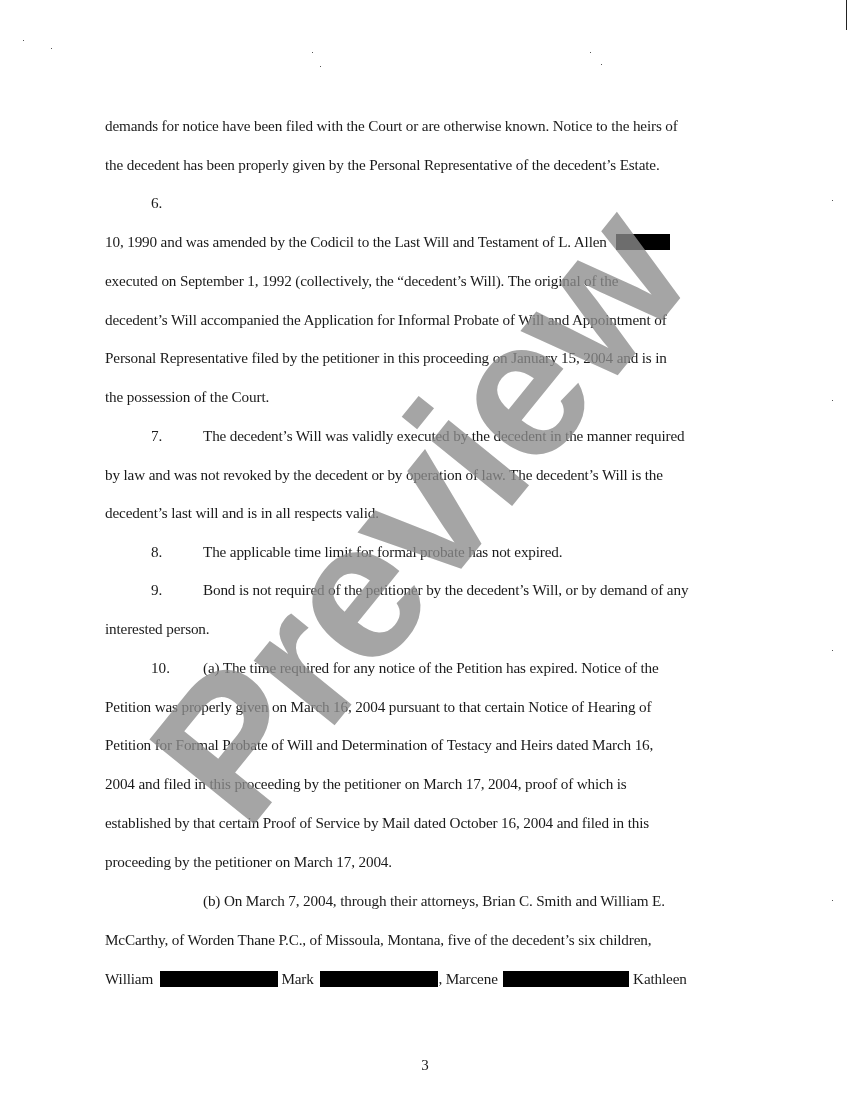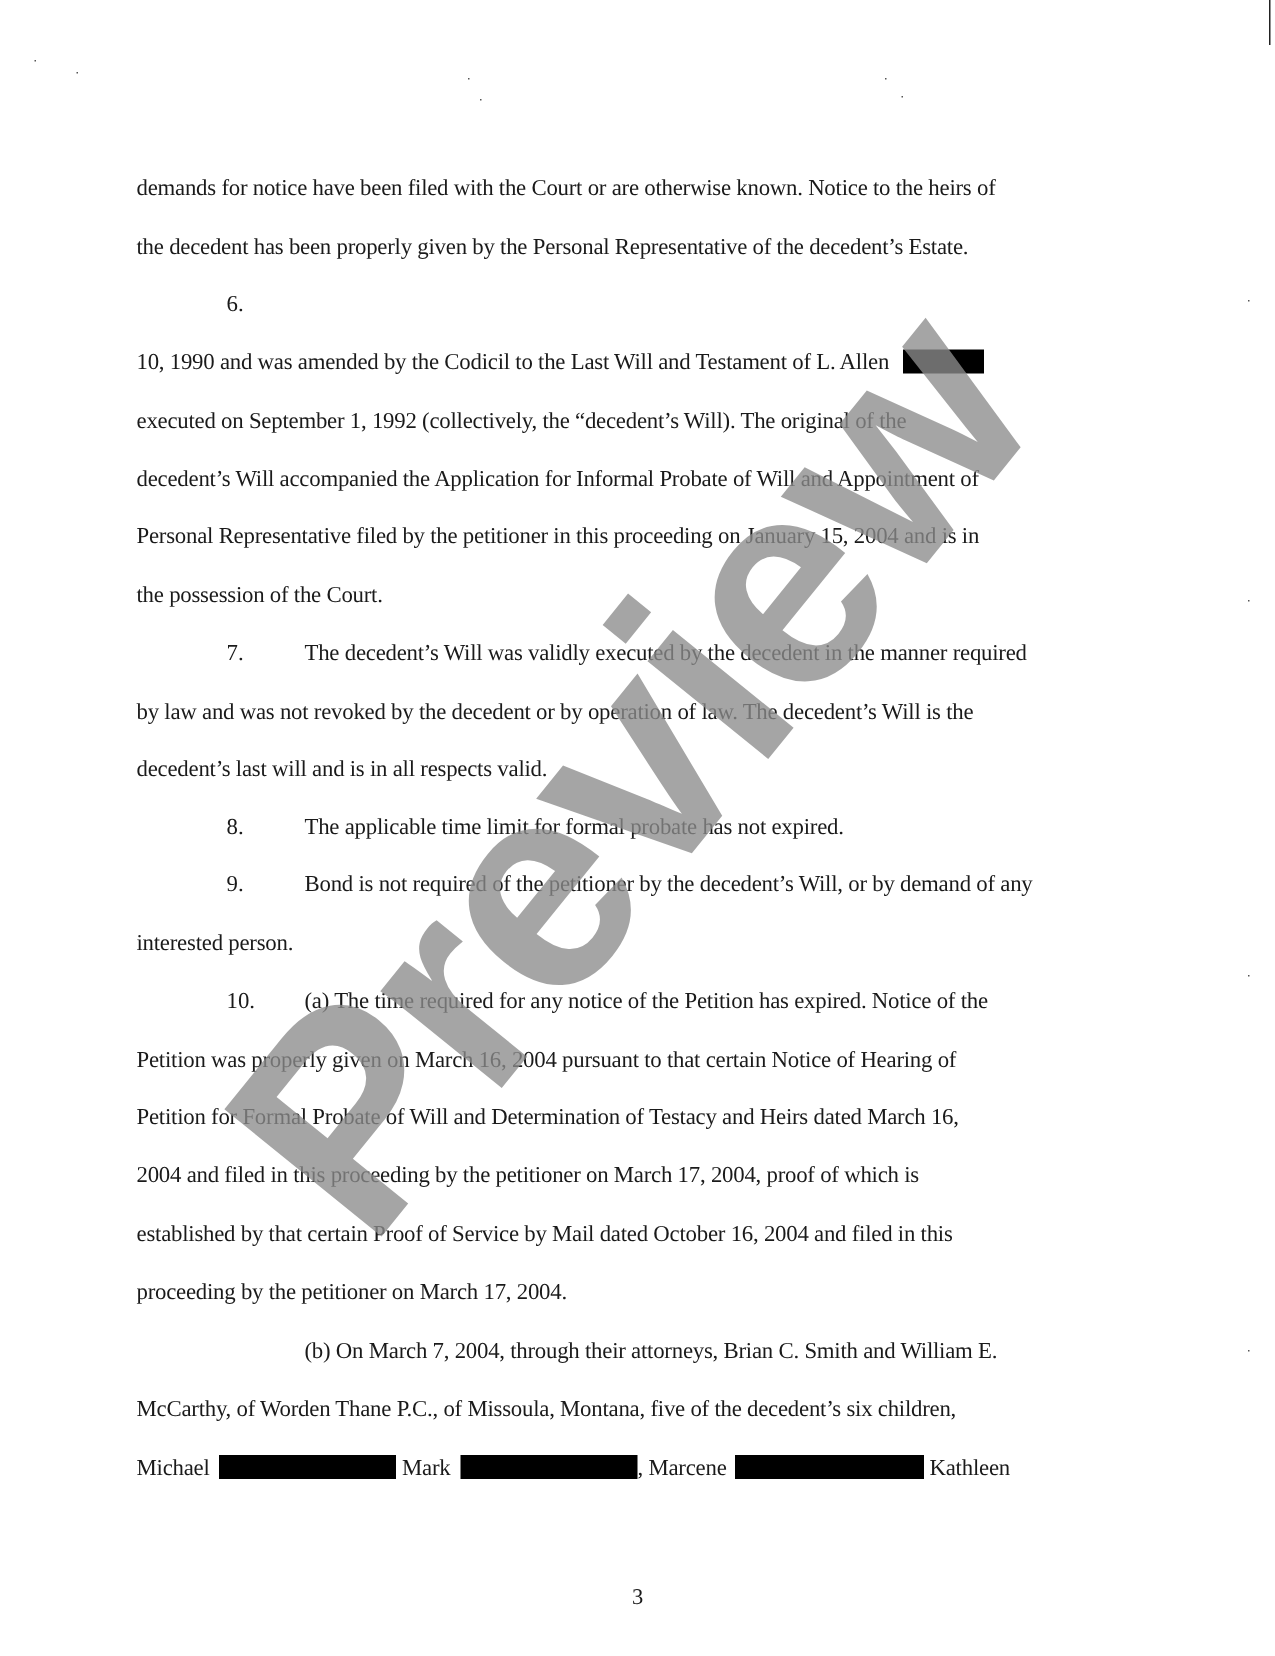--- a/index.html
+++ b/index.html
@@ -1,19 +1,19 @@
 <!DOCTYPE html>
 <html><head>
   <meta charset="utf-8">
   <style>
     html, body { margin: 0; padding: 0; background: #ffffff; }
     body { width: 850px; height: 1104px; position: relative; overflow: hidden;
            font-family: "Liberation Serif", "DejaVu Serif", serif; color: #1a1a1a; }
     .page { position: absolute; left: 0; top: 0; width: 850px; height: 1104px; background: #fff; }
-    .line { position: absolute; left: 91px; font-size: 15.2px; line-height: 20px; white-space: nowrap; letter-spacing: -0.15px; }
+    .line { position: absolute; left: 105px; font-size: 15.2px; line-height: 20px; white-space: nowrap; letter-spacing: -0.15px; }
     .num { position: absolute; font-size: 15.2px; line-height: 20px; }
     .redact { display: inline-block; background: #000; height: 16px; vertical-align: -3px; }
     .watermark { position: absolute; left: 418px; top: 515px; transform: translate(-50%, -50%) rotate(-51deg);
                  font-family: "Liberation Sans", "DejaVu Sans", sans-serif; font-weight: bold; font-size: 196px;
                  color: rgba(140,140,140,0.78); letter-spacing: -4px; white-space: nowrap; pointer-events: none; }
     .page-number { position: absolute; left: 0; width: 850px; top: 1057px; text-align: center; font-size: 15px; }
     .speck { position: absolute; background: #555; width: 1px; height: 1px; }
     .margin-line { position: absolute; left: 846px; top: 0; width: 1px; height: 30px; background: #222; }
   </style>
 </head>
@@ -53,21 +53,21 @@
   <div class="line" style="left:203px;top:658px">(a)  The time required for any notice of the Petition has expired.  Notice of the</div>
   <div class="line" style="top:697px">Petition was properly given on March 16, 2004 pursuant to that certain Notice of Hearing of</div>
   <div class="line" style="top:735px">Petition for Formal Probate of Will and Determination of Testacy and Heirs dated March 16,</div>
   <div class="line" style="top:774px">2004 and filed in this proceeding by the petitioner on March 17, 2004, proof of which is</div>
   <div class="line" style="top:813px">established by that certain Proof of Service by Mail dated October 16, 2004 and filed in this</div>
   <div class="line" style="top:852px">proceeding by the petitioner on March 17, 2004.</div>
   <div class="line" style="left:203px;top:891px">(b)  On March 7, 2004, through their attorneys, Brian C. Smith and William E.</div>
   <div class="line" style="top:930px">McCarthy, of Worden Thane P.C., of Missoula, Montana, five of the decedent’s six children,</div>
 
   <div class="line" style="top:969px">
-    <span>Michael</span>
+    <span>William</span>
     <span class="redact" style="width:118px;margin-left:3px"></span>
     <span>Mark</span>
     <span class="redact" style="width:118px;margin-left:3px"></span><span>, Marcene</span>
     <span class="redact" style="width:126px;margin-left:2px"></span>
     <span>Kathleen</span>
   </div>
 
   <div class="page-number">3</div>
 
   <div class="speck" style="left:23px;top:40px"></div>

